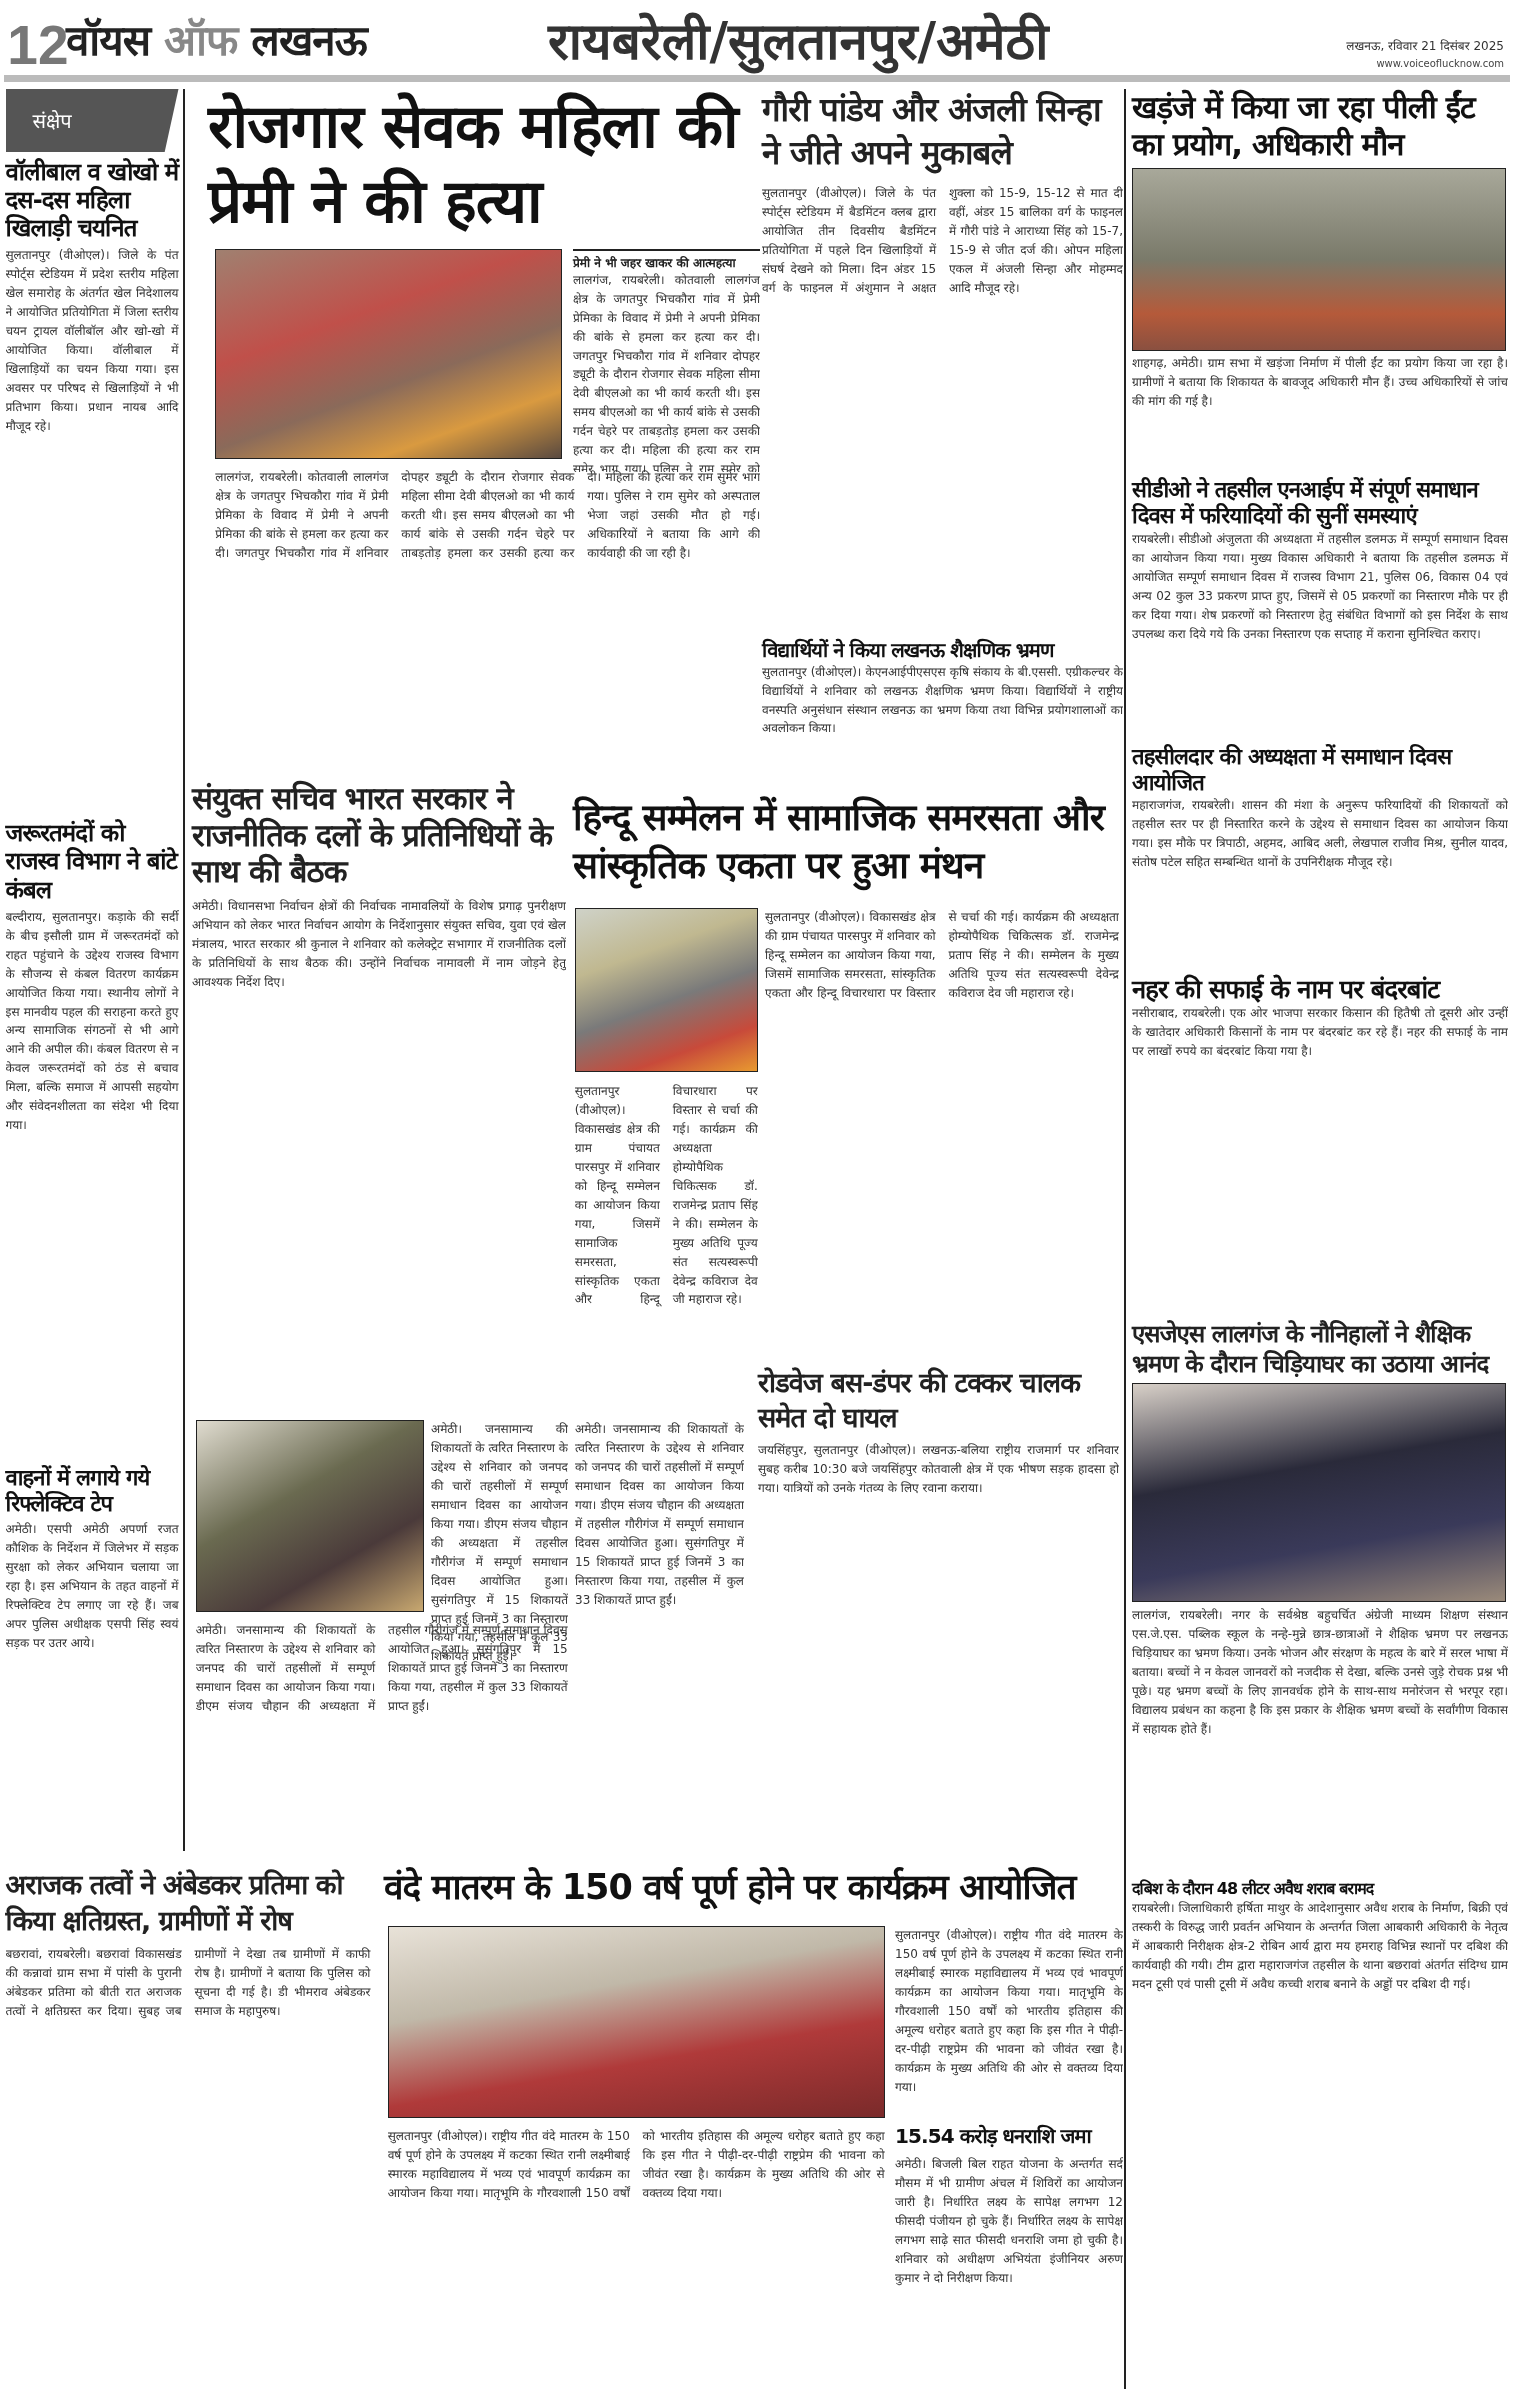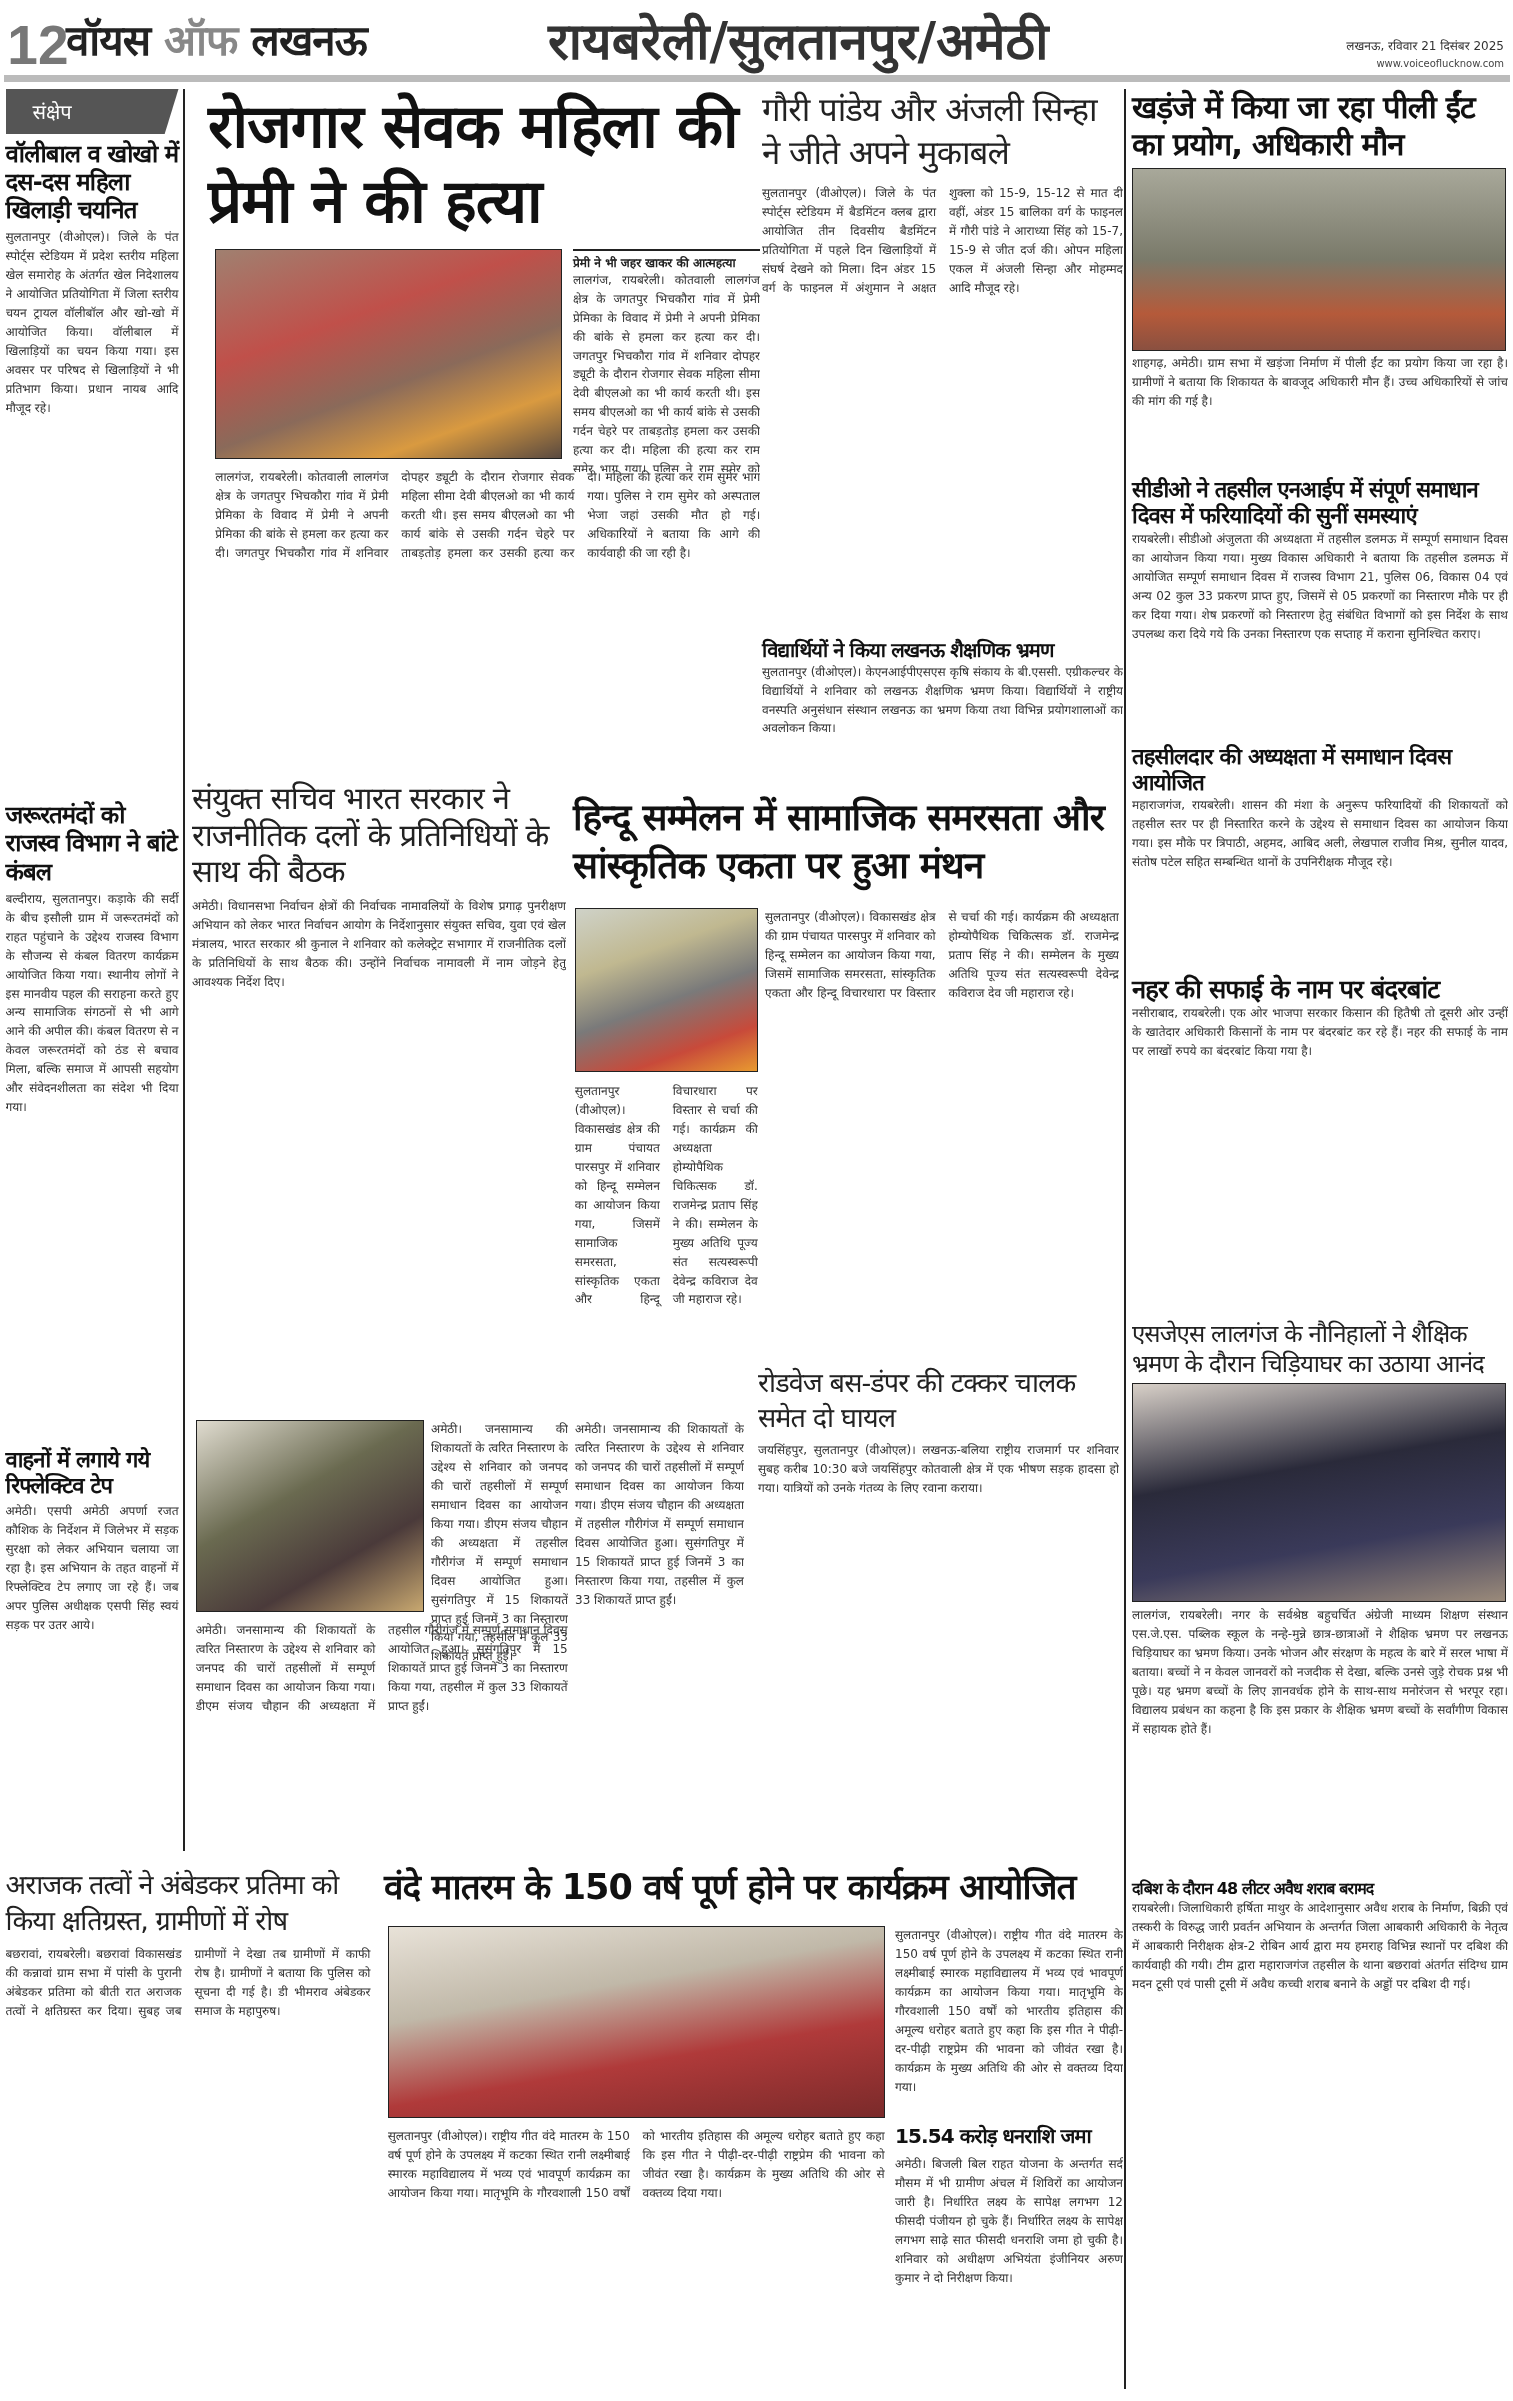--- a/index.html
+++ b/index.html
@@ -8,24 +8,24 @@
 .pgno{position:absolute;left:7.3px;top:18px;font:bold 55px/1 "Liberation Sans",sans-serif;color:#777}
 .brand{position:absolute;left:66px;top:20px;font:bold 42px/1 "DejaVu Sans",sans-serif;color:#222;letter-spacing:-0.9px}
 .brand .mid{color:#888}
 .region{position:absolute;left:548px;top:16.4px;font:bold 51px/1 "DejaVu Sans",sans-serif;color:#333}
 .date{position:absolute;right:9px;top:37px;font:12px "DejaVu Sans",sans-serif;color:#333}
 .site{position:absolute;right:9px;top:58px;font:10px "DejaVu Sans",sans-serif;color:#444}
 .rule{position:absolute;left:3.7px;top:75px;width:1506px;height:7.3px;background:#bbb}
 .col{position:absolute}
 .vline{position:absolute;background:#222;width:1.8px}
 .hd{font-family:"DejaVu Sans",sans-serif;font-weight:bold;color:#111;line-height:1.18;letter-spacing:-0.9px}
-.hd.light{font-weight:normal;color:#222}
+.hd.light{font-weight:bold;color:#222}
 .body{font-size:12px;line-height:1.58;color:#333;text-align:justify;overflow:hidden}
 .photo{background:#8b6e5a;border:1.8px solid #222;position:relative;overflow:hidden}
-.sankshep{background:#555;color:#fff;font-size:20px;padding:9px 27px;clip-path:polygon(0 0,100% 0,92% 100%,0 100%)}
+.sankshep{background:#555;color:#fff;font-size:20px;padding:18px 27px;clip-path:polygon(0 0,100% 0,92% 100%,0 100%)}
 .cols2{column-count:2;column-gap:12.8px}
 .cols3{column-count:3;column-gap:12.8px}
 .subhd{font-size:12px;font-weight:bold;border-top:2.7px solid #222;padding-top:2.7px;color:#222}
 .boxhd{font-weight:bold;font-size:22px;color:#111;letter-spacing:-0.9px;line-height:1.2}
 </style>
 </head>
 <body>
 
 <div class="masthead">
   <div class="pgno">12</div>

